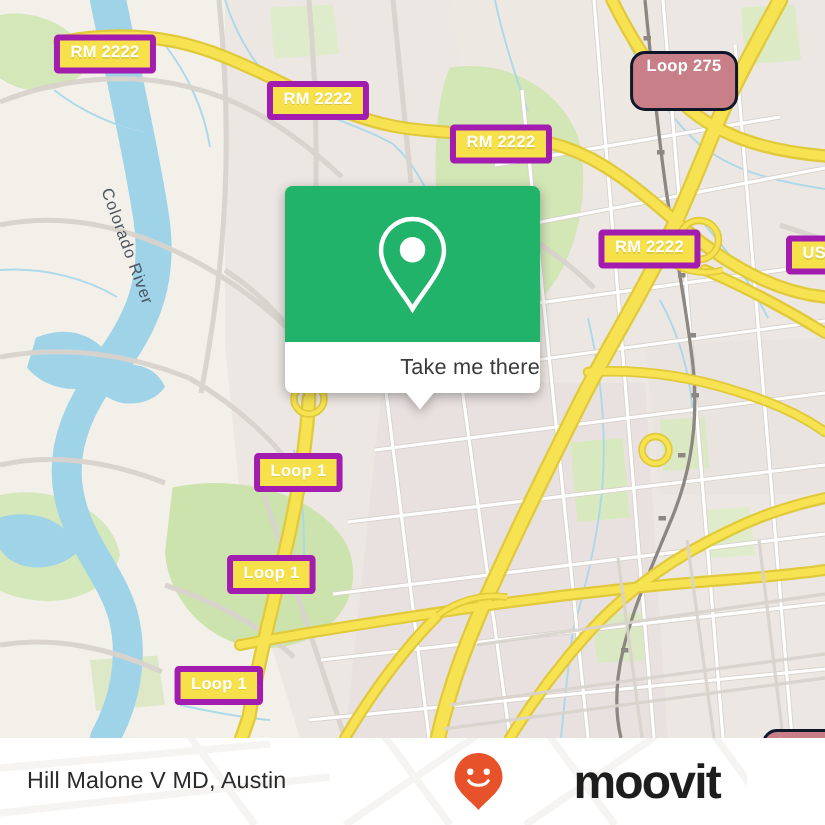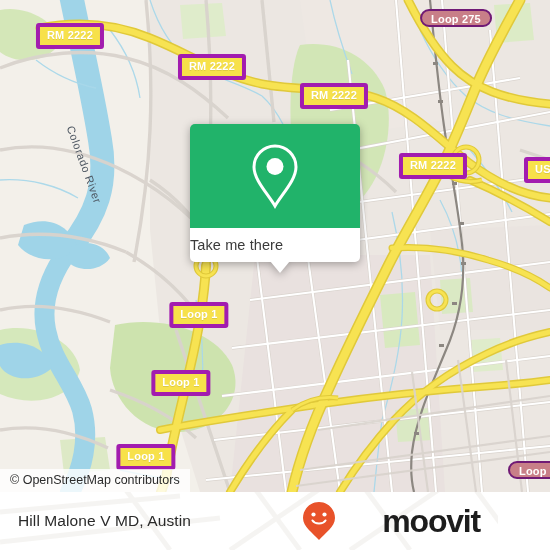--- a/index.html
+++ b/index.html
@@ -23,23 +23,24 @@
     z-index:30;
   }
   .shield.yellow{
     background:#f7e14a;color:#ffffff;
     border:4px solid #a21caf;border-radius:3px;
     padding:3px 7px 4px 7px;
     text-shadow:0 1px 0 rgba(0,0,0,.10);
   }
   .shield.pink{
     background:#f8eaea;color:#ffffff;
-    border:2px solid #701a75;border-radius:10px;
-    padding:3px 9px 0 9px;
+    border:2px solid #0f172a;border-radius:10px;
+    padding:3px 9px 22px 9px;
     background:#c87f88;
+    margin-top:36px;
   }
   .shield.clipright{transform:translate(0,-50%);}
 
   
   .river-label{
     position:absolute;z-index:28;
     font-size:11px;color:#4c5560;
     white-space:nowrap;
     letter-spacing:.6px;
   }
@@ -52,21 +53,21 @@
   }
   .popup-top{
     background:#21b36a;height:104px;
     border-radius:5px 5px 0 0;
     display:flex;align-items:center;justify-content:center;
   }
   .popup-pin{display:block;}
   .popup-bottom{
     background:#ffffff;height:34px;
     border-radius:0 0 5px 5px;
-    display:flex;align-items:center;justify-content:flex-start;
+    display:flex;align-items:center;justify-content:flex-end;
   }
   .popup-label{
     font-size:14.5px;color:#3b3b3b;letter-spacing:.1px;
   }
   .popup-tip{
     position:absolute;left:80px;top:137px;
     width:0;height:0;
     border-left:10px solid transparent;
     border-right:10px solid transparent;
     border-top:12px solid #ffffff;
@@ -326,21 +327,20 @@
                    C35 52 49 38 49 25 C49 13.4 39.6 4 28 4 Z" fill="none" stroke="#ffffff" stroke-width="3"></path>
           <circle cx="28" cy="24.5" r="8.5" fill="#ffffff"></circle>
         </svg>
       </div>
       <div class="popup-bottom">
         <span class="popup-label">Take me there</span>
       </div>
       <div class="popup-tip"></div>
     </div>
 
-    <div class="attribution">© OpenStreetMap contributors</div>
   </div>
 
   <div class="footer">
 
     <svg class="footer-watermark" viewBox="0 0 550 58" preserveAspectRatio="none">
       <g stroke="#f0eeea" stroke-width="5" fill="none">
         <path d="M0,20 L180,4"></path>
         <path d="M0,50 L220,26"></path>
         <path d="M120,-10 L170,58"></path>
         <path d="M250,-10 L300,58"></path>

